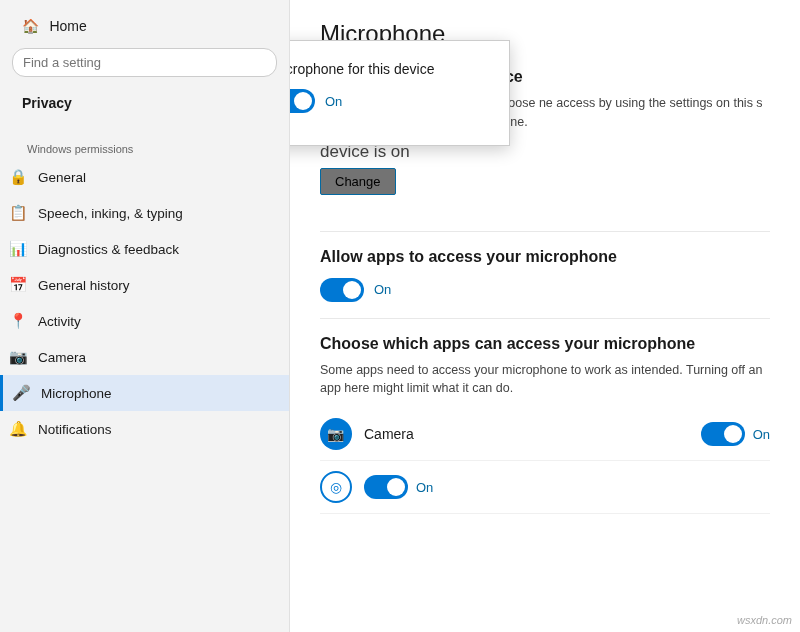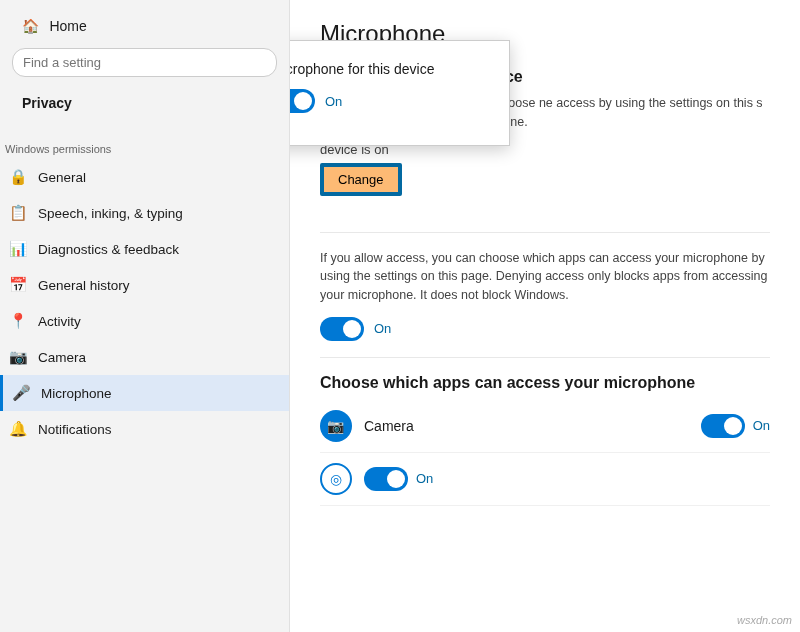--- a/index.html
+++ b/index.html
@@ -42,21 +42,21 @@
     .privacy-label {
       font-size: 14px;
       font-weight: 600;
       padding: 8px 10px;
       margin-bottom: 4px;
     }
 
     .section-header {
       font-size: 11px;
       color: #666;
-      padding: 10px 10px 4px 5px;
+      padding: 10px 10px 4px 27px;
       text-transform: none;
       font-weight: 400;
     }
 
     .sidebar-item {
       display: flex;
       align-items: center;
       gap: 10px;
       padding: 9px 10px;
       cursor: pointer;
@@ -102,28 +102,28 @@
     }
 
     .section-desc {
       font-size: 12.5px;
       color: #444;
       line-height: 1.5;
       margin-bottom: 10px;
     }
 
     .device-status {
-      font-size: 13px;
+      font-size: 17px;
       color: #444;
       margin-bottom: 6px;
     }
 
     .change-btn {
-      background: #fdba74;
-      border: 4px solid #0369a1;
+      background: #737373;
+      border: 1px solid #0369a1;
       padding: 5px 14px;
       font-size: 13px;
       cursor: pointer;
       border-radius: 2px;
       margin-bottom: 20px;
     }
 
     .toggle-row {
       display: flex;
       align-items: center;
@@ -298,33 +298,34 @@
       <span>microphone on this device</span>
     </div>
     <p class="section-desc">using this device will be able to choose ne access by using the settings on this s apps from accessing the microphone.</p>
     <p class="device-status">device is on</p>
     <button class="change-btn">Change</button>
   </div>
 
   <hr class="divider">
 
   <div>
-    <p class="section-desc">If you allow access, you can choose which apps can access your microphone by using the settings on this page. Denying access only blocks apps from accessing your microphone. It does not block Windows.</p>
+    <div class="section-title">Allow apps to access your microphone</div>
     <div class="toggle-row">
       <div class="toggle">
         <div class="toggle-knob"></div>
       </div>
       <span class="toggle-label">On</span>
     </div>
   </div>
 
   <hr class="divider">
 
   <div>
     <div class="section-title">Choose which apps can access your microphone</div>
+    <p class="section-desc">Some apps need to access your microphone to work as intended. Turning off an app here might limit what it can do.</p>
 
     <div class="app-row">
       <div class="app-icon" style="background:#0078d4;">
         <span style="font-size:14px;">📷</span>
       </div>
       <span class="app-name">Camera</span>
       <div class="app-toggle-area">
         <div class="toggle">
           <div class="toggle-knob"></div>
         </div>

